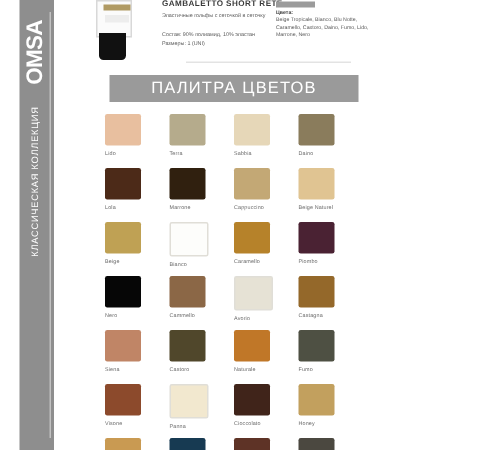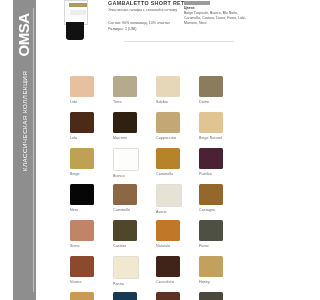--- a/index.html
+++ b/index.html
@@ -273,20 +273,23 @@
     </div>
 
     <div id="colors-block">
       <div id="colors-heading">Цвета:</div>
       <div>Beige Tropicale, Bianco, Blu Notte, Caramello, Castoro, Daino, Fumo, Lido, Marrone, Nero</div>
     </div>
 
     <div id="product-divider"></div>
   </div>
 
+  <div id="palette-banner">
+    <div id="palette-title">ПАЛИТРА ЦВЕТОВ</div>
+  </div>
 
   <div id="swatch-grid">
       <div class="swatch-cell">
         <div class="swatch-chip" style="background: rgb(232, 191, 159);"></div>
         <div class="swatch-label">Lido</div>
       </div>
       <div class="swatch-cell">
         <div class="swatch-chip" style="background: rgb(181, 171, 140);"></div>
         <div class="swatch-label">Terra</div>
       </div>

